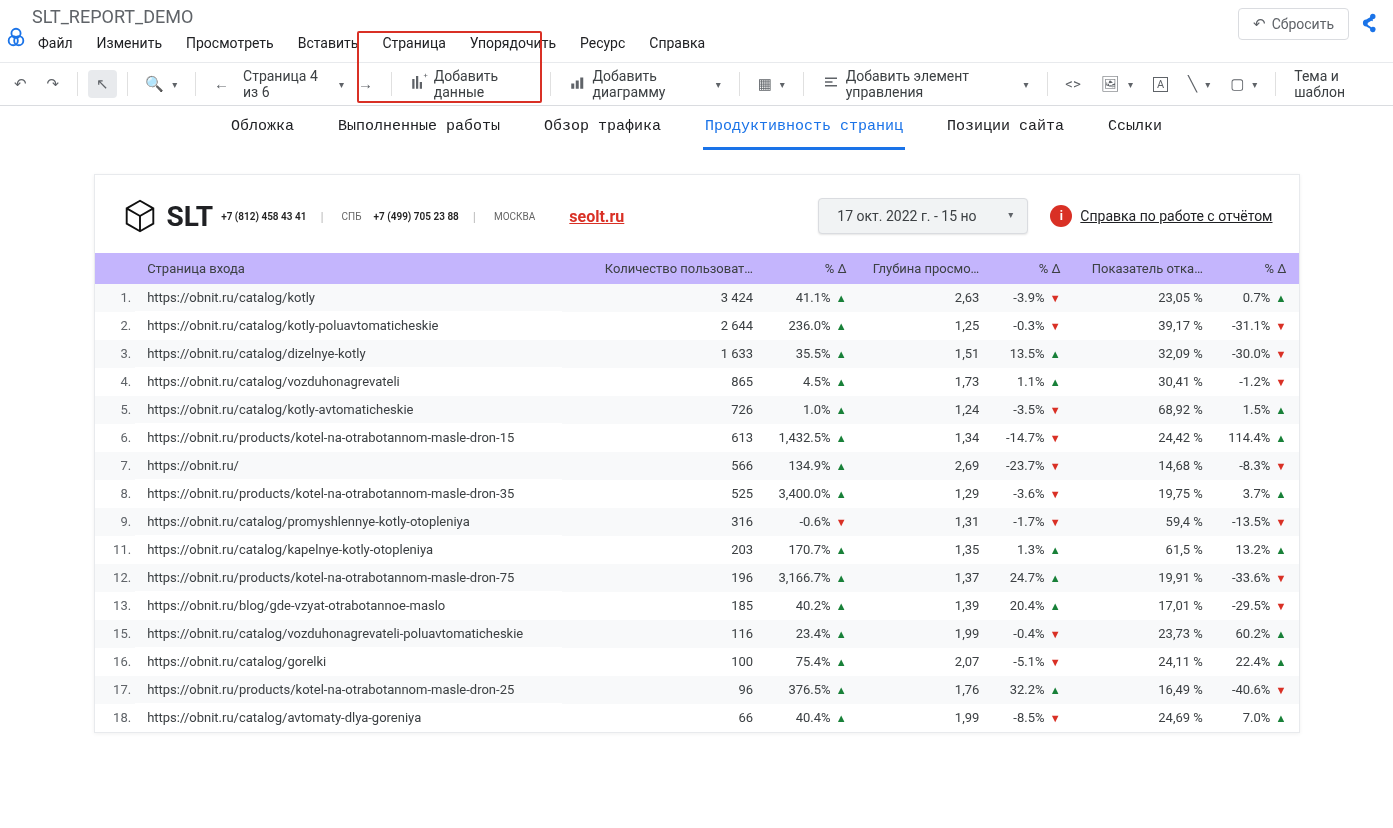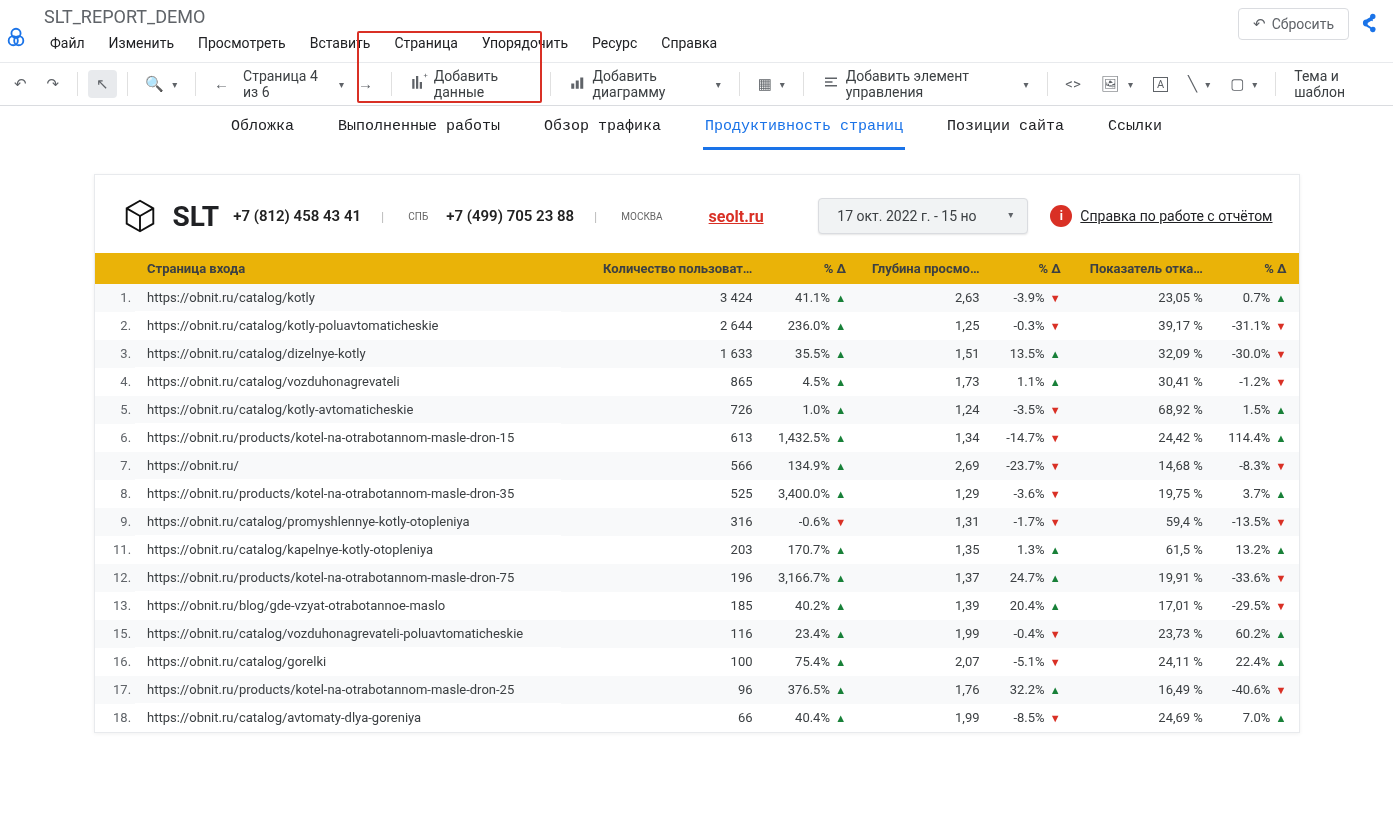--- a/index.html
+++ b/index.html
@@ -2,21 +2,21 @@
 <html><head>
   <meta charset="utf-8">
   <style>
     * { margin: 0; padding: 0; box-sizing: border-box; }
     body { font-family: 'Segoe UI', Roboto, Arial, sans-serif; font-size: 13px; color: #202124; background: #fff; }
     .app { width: 1393px; height: 828px; overflow: hidden; position: relative; }
 
     
     .header { display:flex; align-items:flex-start; padding: 4px 8px 0 4px; height: 62px; }
     .logo-col { width:24px; display:flex; flex-direction:column; align-items:center; padding-top:22px;}
-    .title-menu { display:flex; flex-direction:column; margin-left:12px;justify-content:center; }
+    .title-menu { display:flex; flex-direction:column; margin-left:0;justify-content:center; }
     .doc-title { font-size:18px; font-weight:400; color:#5f6368; cursor:text; padding:2px 4px;}
     .menu-bar { display:flex; gap:4px; margin-top:2px;}
     .menu-item { padding:4px 10px; color:#202124; font-size:14px; cursor:default; border-radius:4px; }
     .header-right { margin-left:auto; display:flex; align-items:flex-start; gap:8px; padding-top:4px; padding-right:4px;}
     .reset-btn { display:flex; align-items:center; gap:6px; border:1px solid #dadce0; border-radius:4px; padding:6px 14px; color:#5f6368; font-size:14px; cursor:pointer; background:#fff;}
 
     
     .toolbar { display:flex; align-items:center; height: 44px; border-top:1px solid #e8eaed; border-bottom:1px solid #dadce0; padding:0 6px; gap:4px; }
     .tb-sep { width:1px; height:24px; background:#e0e0e0; margin:0 6px; }
     .tb-btn { display:flex; align-items:center; gap:6px; padding:5px 8px; border-radius:4px; cursor:pointer; color:#3c4043; font-size:14px; }
@@ -29,36 +29,36 @@
     
     .tabs { display:flex; gap:40px; justify-content:center; height:50px; align-items:center; border-bottom:1px solid transparent;font-family:Liberation Mono, monospace; }
     .tab { font-size:15px; color:#202124; padding:6px 2px 12px; border-bottom:3px solid transparent; cursor:pointer; }
     .tab.active { color:#1a73e8; border-bottom:3px solid #1a73e8; }
 
     
     .canvas { padding: 18px 90px 0 90px; display:flex; justify-content:center; }
     .page { background:#fff; width:1206px; border:1px solid #e8eaed; box-shadow:0 1px 4px rgba(0,0,0,.06); }
 
     
-    .brand-bar { display:flex; align-items:center; padding:22px 26px 18px 26px; gap:14px;}
+    .brand-bar { display:flex; align-items:center; padding:22px 26px 18px 26px; gap:8px;}
     .brand-logo { font-size:28px; font-weight:700; display:flex; align-items:center; gap:8px;}
     .cube { display:inline-block; width:38px; height:38px;}
-    .phone { color:#222; font-weight:600; font-size:15px;}
+    .phone { color:#222; font-weight:600; font-size:10px;}
     .city { color:#666; font-size:10px; margin:0 4px;}
     .seolt { color:#d93025; font-weight:700; text-decoration:underline; font-size:16px;}
     .date-picker { margin-left:auto; display:flex; align-items:center; gap:22px;}
     .date-ctrl { background:#f1f3f4; border:1px solid #dadce0; border-radius:4px; padding:9px 40px 9px 18px; font-size:14px; width:210px; position:relative; color:#3c4043; cursor:pointer; box-shadow:0 1px 2px rgba(0,0,0,.1);}
     .date-ctrl::after { content:"▾"; position:absolute; right:14px; top:10px; color:#5f6368; font-size:10px;}
     .info { display:flex; align-items:center; gap:8px; }
     .info-i { width:22px; height:22px; background:#d93025; border-radius:50%; color:#fff; display:flex; align-items:center; justify-content:center; font-size:12px; font-weight:700;}
     .info a { color:#202124; text-decoration:underline; font-size:14px;}
 
     
     .table { width:100%; border-collapse:collapse; font-size:13px;}
-    .table thead th { background:#eab308; text-align:right; padding:8px 12px; font-weight:700; color:#3c4043; white-space:nowrap; overflow:hidden; text-overflow:ellipsis;}
+    .table thead th { background:#c4b5fd; text-align:right; padding:8px 12px; font-weight:400; color:#3c4043; white-space:nowrap; overflow:hidden; text-overflow:ellipsis;}
     .table thead th:nth-child(1){ width:40px; }
     .table thead th:nth-child(2){ text-align:left; width:420px;}
     .table thead th:nth-child(3){ width:200px;}
     .table thead th:nth-child(4){ width:80px;}
     .table thead th:nth-child(5){ width:130px;}
     .table thead th:nth-child(6){ width:80px;}
     .table thead th:nth-child(7){ width:140px;}
     .table thead th:nth-child(8){ width:80px;}
     .table tbody td { padding:6px 12px; text-align:right; border-bottom:1px solid transparent; color:#3c4043;}
     .table tbody td:nth-child(1){ color:#5f6368; text-align:right; padding-right:4px; padding-left:8px;}

